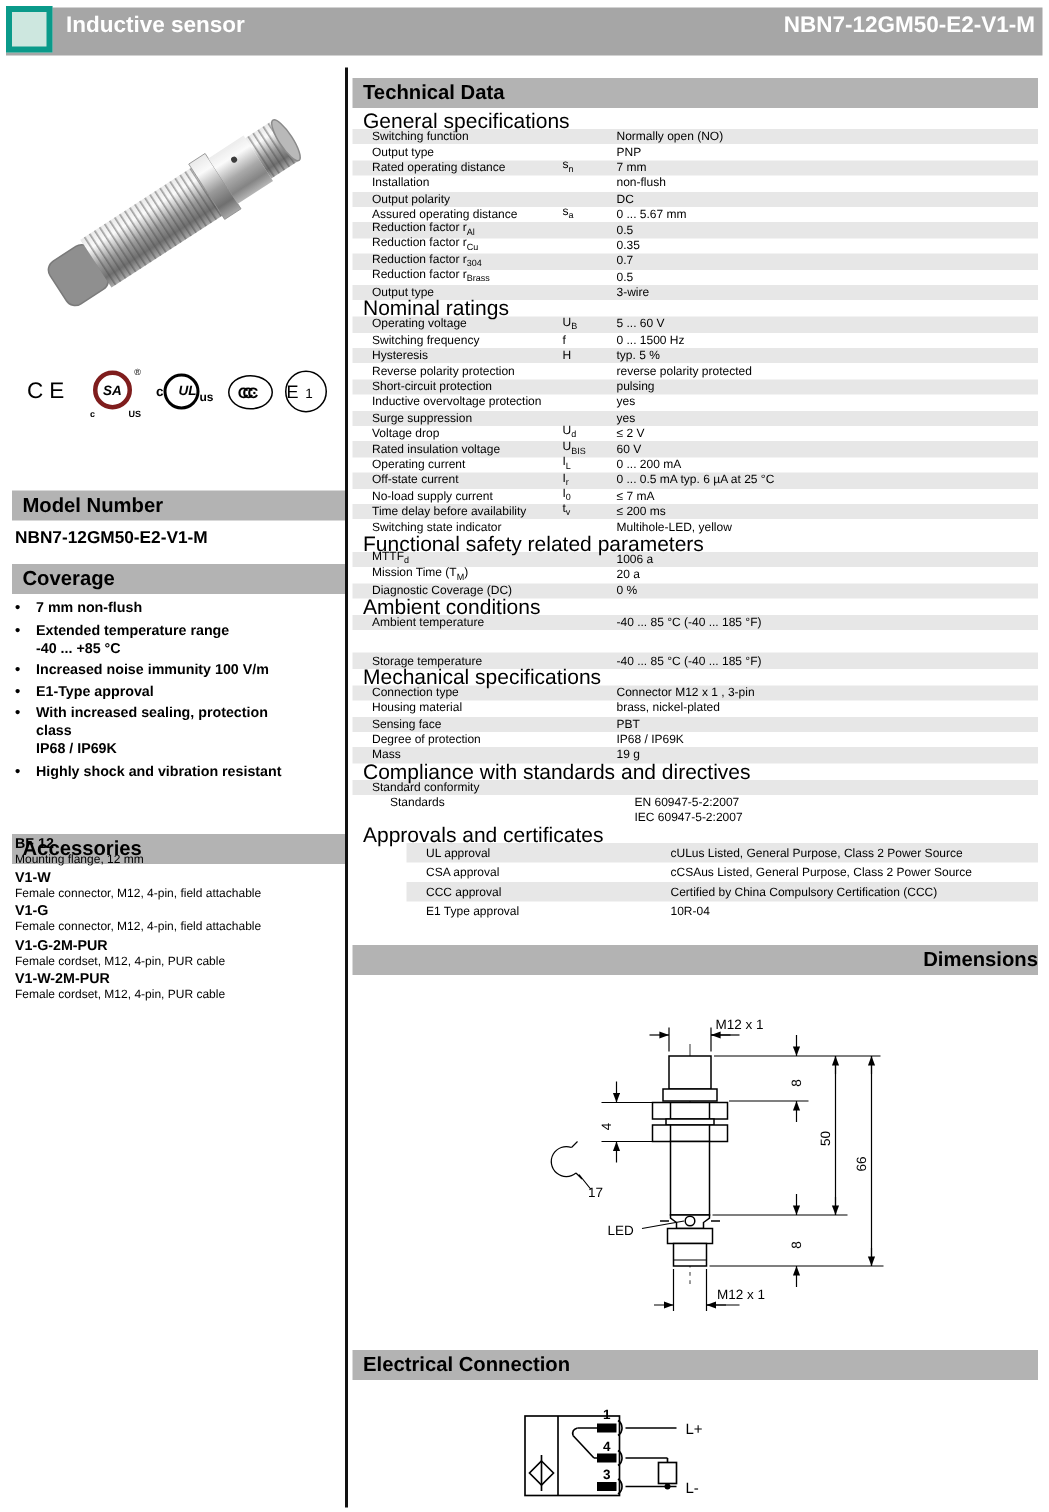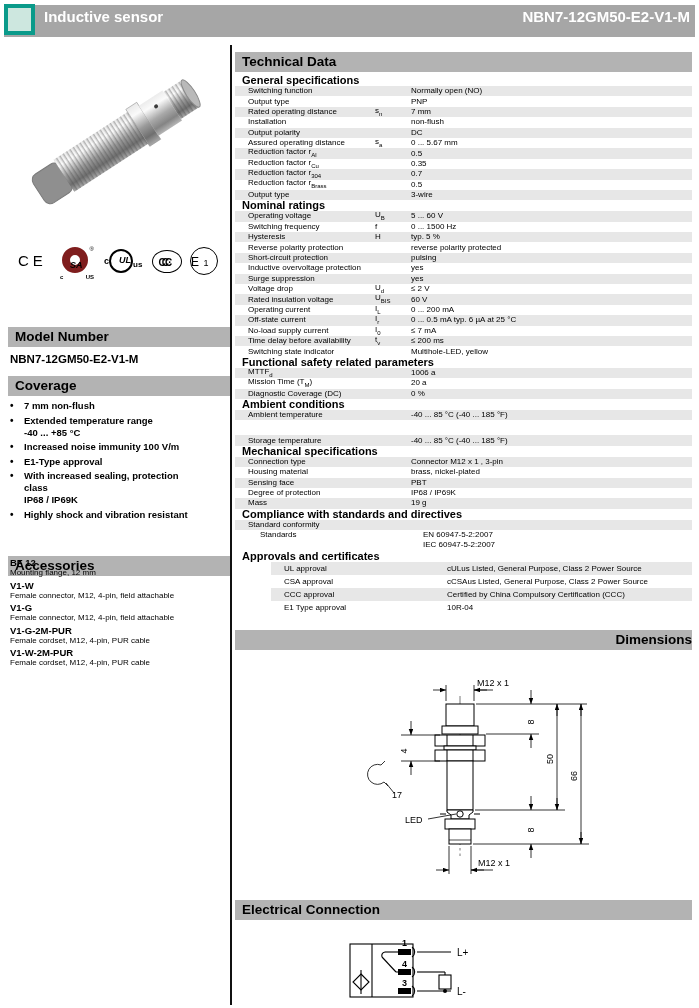--- a/index.html
+++ b/index.html
@@ -21,21 +21,21 @@
   .hdr-left  { position:absolute; left:8px;  width:222px; }
   .hdr-right { position:absolute; left:235px; width:457px; }
 
   
   .photo { position:absolute; left:8px; top:46px; width:216px; height:192px; }
   .logos { position:absolute; left:8px; top:246px; width:216px; height:48px; }
   .logos > * { position:absolute; }
 
   .ce { left:10px; top:6px; font-size:15px; font-weight:400; letter-spacing:4px; }
   .csa { left:52px; top:0; width:34px; height:34px; }
-  .csa .circ { position:absolute; left:2px; top:1px; width:26px; height:26px; border:8px solid #7f1d1d;
+  .csa .circ { position:absolute; left:2px; top:1px; width:26px; height:26px; border:3px solid #7f1d1d;
                border-radius:50%; text-align:center; font-weight:bold; font-size:9px; line-height:20px; font-style:italic;}
   .csa .reg { position:absolute; right:0; top:0; font-size:6px; }
   .csa .cc  { position:absolute; left:0; bottom:0; font-size:6px; font-weight:bold; }
   .csa .us  { position:absolute; right:0; bottom:0; font-size:6px; font-weight:bold; }
   .culus { left:96px; top:3px; display:flex; align-items:center; }
   .culus .c { font-size:9px; font-weight:bold; }
   .culus .circ { width:24px; height:24px; border:2.5px solid #000; border-radius:50%; text-align:right;
                  font-weight:bold; font-style:italic; font-size:9px; line-height:19px; }
   .culus .us { font-size:8px; font-weight:bold; margin-top:6px; }
   .ccc { left:144px; top:4px; width:30px; height:23px; border:1.5px solid #000; border-radius:50%;
@@ -55,21 +55,21 @@
   .feat-text { font-size:9.5px; font-weight:bold; line-height:12px; white-space:pre-line; }
   .acc-hdr { top:556px; }
   .accessories { position:absolute; left:10px; top:557px; width:214px; }
   .acc-item { margin-bottom:2px; }
   .acc-code { font-size:9.5px; font-weight:bold; line-height:11px; }
   .acc-desc { font-size:8px; line-height:9.5px; }
 
   
   .tech-hdr { top:52px; }
   .tech-table { position:absolute; left:235px; top:75px; width:457px; font-size:8px; }
-  .t-sub { font-weight:bold; font-size:11px; padding-left:7px; height:11px; line-height:11px; }
+  .t-sub { font-weight:normal; font-size:14px; padding-left:7px; height:11px; line-height:11px; }
   .t-row { display:flex; align-items:center; height:10.4px; line-height:10px; }
   .t-row.gray { background:#e7e7e7; }
   .t-row.tall { height:13px;margin-left:36px; }
   .t-row.multi { height:21px; align-items:flex-start; }
   .t-row.gap { height:15px; background:#fff; }
   .t-lab { flex:0 0 auto; width:140px; padding-left:13px; white-space:nowrap; }
   .t-sym { flex:0 0 36px; }
   .t-val { flex:1; white-space:pre-line; }
   sub { font-size:6px; }
 

